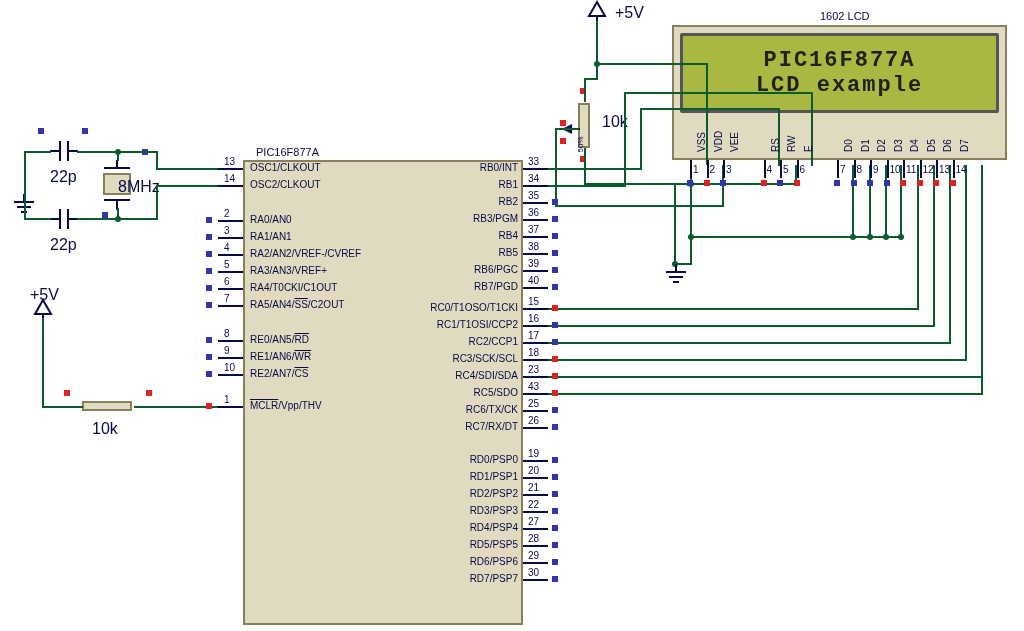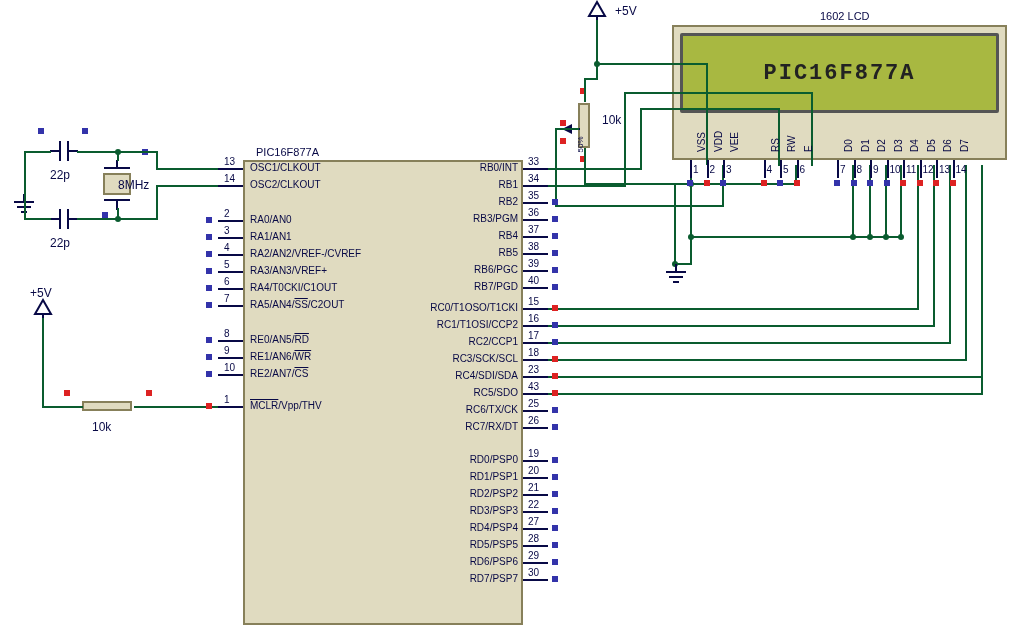--- a/index.html
+++ b/index.html
@@ -30,21 +30,21 @@
   .lcd-shell {
     position: absolute; background: #e0dbc0; border: 2px solid #87805a;
   }
   .lcd-screen {
     position: absolute; background: #a8b841; border: 3px solid #555; border-radius: 2px;
     display: flex; flex-direction: column; align-items: center; justify-content: center;
     font-family: "Courier New", monospace; font-weight: bold; font-size: 22px;
     color: #222; letter-spacing: 2px;
   }
   .lcd-pinlabel { position: absolute; font-size: 10px; transform: rotate(-90deg); transform-origin: left top; color:#080946; }
-  .small-label { position:absolute; font-size:12px; color:#080946; }
+  .small-label { position:absolute; font-size:16px; color:#080946; }
   .resistor { position:absolute; }
   .resistor .body { width:50px; height:10px; background:#e0dbc0; border:2px solid #87805a; }
   .pot { position:absolute; }
   .pot .body { width:12px; height:45px; background:#e0dbc0; border:2px solid #87805a; }
   .ground { position:absolute; }
   .vcc { position:absolute; }
   .cap { position:absolute; }
   .crystal { position:absolute; }
   .overline { text-decoration: overline; }
 </style>
@@ -65,20 +65,21 @@
 
 <div id="mcu-right-rb"></div>
 <div id="mcu-right-rc"></div>
 <div id="mcu-right-rd"></div>
 
 <div class="chip-label" style="left:820px; top:10px;">1602 LCD</div>
 
 <div class="lcd-shell" style="left:672px; top:25px; width:335px; height:135px;"></div>
 <div class="lcd-screen" style="left:680px; top:33px; width:319px; height:80px;">
   <div>PIC16F877A</div>
+  <div>LCD example</div>
 </div>
 <div id="lcd-pins"></div>
 
 <div class="vcc" style="left:582px; top:0px;">
   <svg width="30" height="22">
       <polygon points="15,2 7,16 23,16" fill="none" stroke="#080946" stroke-width="2"></polygon>
       <line x1="15" y1="16" x2="15" y2="22" stroke="#080946" stroke-width="2"></line>
     </svg>
 </div>
 <div class="small-label" style="left:615px; top:4px;">+5V</div>

